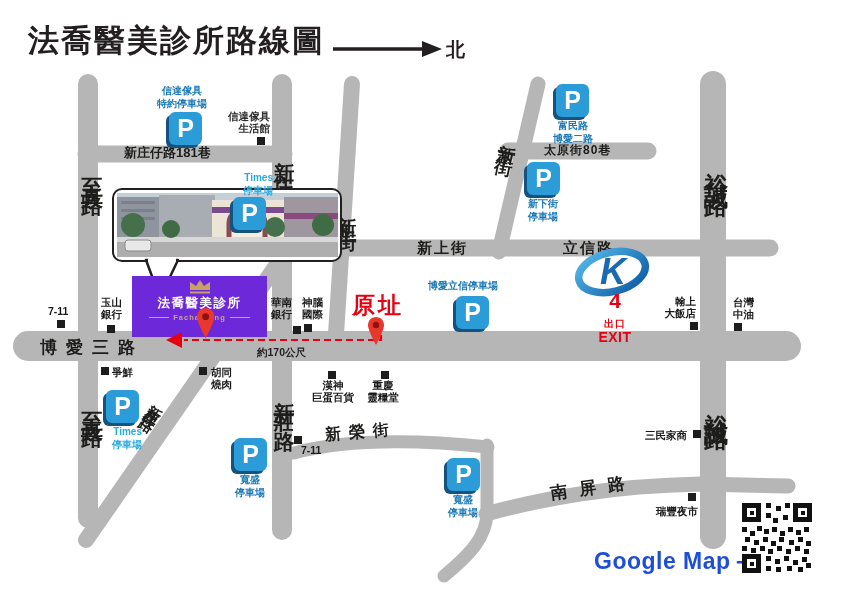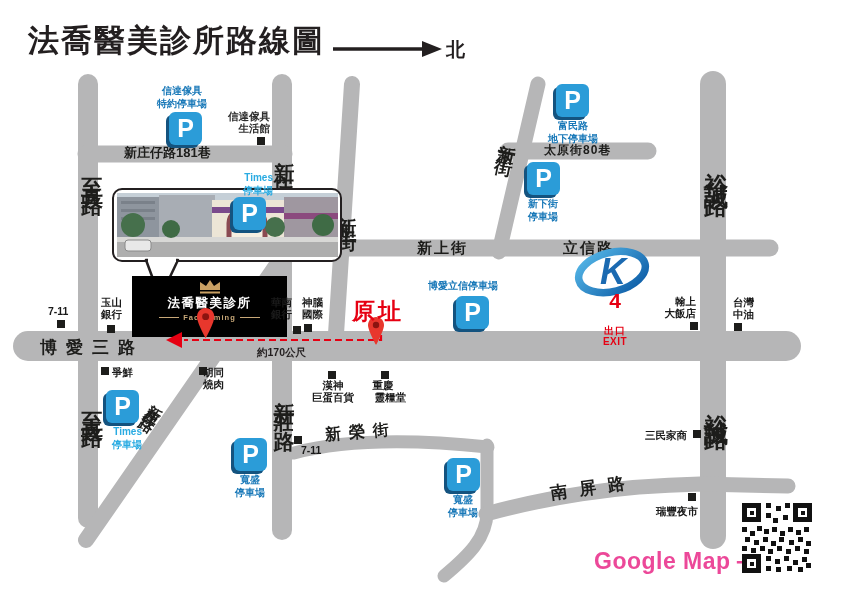--- a/index.html
+++ b/index.html
@@ -13,39 +13,39 @@
   .hroad{position:absolute;font-weight:900;color:#1d1d1b;white-space:nowrap;}
   .lm{position:absolute;font-weight:700;font-size:10.5px;line-height:1.18;color:#1a1a1a;white-space:nowrap;}
   .lm.center{text-align:center;}
   .lm.right{text-align:right;}
   .mk{position:absolute;width:8px;height:8px;background:#1d1d1b;}
   .plabel{position:absolute;color:#1878b8;font-weight:900;font-size:10px;line-height:1.25;text-align:center;white-space:nowrap;}
   .plabel.cyan{color:#29abe2;text-align:right;}
   .picon{position:absolute;width:33px;height:33px;background:#2b9cd8;border-radius:6px;
          color:#fff;font-size:25px;font-weight:900;line-height:33px;text-align:center;
          box-shadow:-3px 3px 0 #14537f;}
-  .origin{position:absolute;left:352px;top:296px;font-size:23px;font-weight:900;letter-spacing:3px;color:#e60012;}
+  .origin{position:absolute;left:352px;top:290px;font-size:23px;font-weight:900;letter-spacing:3px;color:#e60012;}
   .distance{position:absolute;left:257px;top:346px;font-size:10.5px;font-weight:900;color:#231f20;}
   
-  .clinic{position:absolute;left:132px;top:276px;width:155px;height:61px;background:#000000;
+  .clinic{position:absolute;left:132px;top:276px;width:135px;height:61px;background:#6d28d9;
           display:flex;flex-direction:column;align-items:center;justify-content:flex-start;}
   .clinic .name{color:#fff;font-size:12.5px;font-weight:700;letter-spacing:1.5px;margin-top:1px;white-space:nowrap;}
   .clinic .brand{display:flex;align-items:center;color:#c8a878;font-size:7.5px;font-weight:700;letter-spacing:1px;margin-top:1px;}
   .clinic .brand:before,.clinic .brand:after{content:"";display:block;width:20px;height:1px;background:#c8a878;margin:0 4px;}
   
   .bubble{position:absolute;left:112px;top:188px;width:230px;height:74px;background:#fff;
           border:2.5px solid #231f20;border-radius:10px;padding:3px;box-sizing:border-box;}
   .tail{position:absolute;left:142px;top:258px;width:44px;height:42px;}
   
   .exit{position:absolute;left:594px;top:290px;width:42px;text-align:center;color:#e60012;font-weight:900;line-height:1;}
   .exit .no{font-size:21px;}
-  .exit .zh{font-size:10px;margin-top:15px;letter-spacing:1px;}
-  .exit .en{font-size:10px;margin-top:1px;letter-spacing:.5px;}
-  
-  .gmap{position:absolute;left:594px;top:548px;display:flex;align-items:center;color:#ec4899;}
+  .exit .zh{font-size:10px;margin-top:8px;letter-spacing:1px;}
+  .exit .en{font-size:14px;margin-top:1px;letter-spacing:.5px;}
+  
+  .gmap{position:absolute;left:594px;top:548px;display:flex;align-items:center;color:#1d4ed8;}
   .gmap .t{font-size:23px;font-weight:900;letter-spacing:.5px;}
   .gmap .a{font-size:22px;font-weight:700;margin-left:5px;}
 </style>
 </head>
 <body>
 
 <div class="canvas">
 
   <svg class="layer" width="843" height="596">
     <g stroke="#b6b6b7" fill="none" stroke-linecap="round">
@@ -165,21 +165,21 @@
 
   <div class="plabel cyan" style="left:233px;top:172px;width:40px;">
     <span style="display:block;">Times</span>
     <span style="display:block;">停車場</span>
   </div>
   <div class="picon" style="left:233px;top:197px;">P</div>
 
   <div class="picon" style="left:556px;top:84px;">P</div>
   <div class="plabel" style="left:538px;top:120px;width:70px;">
     <span style="display:block;">富民路</span>
-    <span style="display:block;">地下停車場</span>
+    <span style="display:block;">博愛二路</span>
   </div>
 
   <div class="picon" style="left:527px;top:162px;">P</div>
   <div class="plabel" style="left:517px;top:198px;width:52px;">
     <span style="display:block;">新下街</span>
     <span style="display:block;">停車場</span>
   </div>
 
   <div class="plabel" style="left:428px;top:280px;">博愛立信停車場</div>
   <div class="picon" style="left:456px;top:296px;">P</div>
@@ -226,35 +226,35 @@
   <div class="lm" style="left:302px;top:296px;">
     <span style="display:block;">神腦</span>
     <span style="display:block;">國際</span>
   </div>
   <div class="mk" style="left:304px;top:324px;"></div>
 
   <div class="mk" style="left:101px;top:367px;"></div>
   <div class="lm" style="left:112px;top:366px;">爭鮮</div>
 
   <div class="mk" style="left:199px;top:367px;"></div>
-  <div class="lm" style="left:203px;top:366px;">
+  <div class="lm" style="left:211px;top:366px;">
     <span style="display:block;">胡同</span>
     <span style="display:block;">燒肉</span>
   </div>
 
   <div class="mk" style="left:328px;top:371px;"></div>
   <div class="lm center" style="left:310px;top:379px;width:46px;">
     <span style="display:block;">漢神</span>
     <span style="display:block;">巨蛋百貨</span>
   </div>
 
   <div class="mk" style="left:381px;top:371px;"></div>
   <div class="lm center" style="left:360px;top:379px;width:46px;">
     <span style="display:block;">重慶</span>
-    <span style="display:block;text-align:right;">靈糧堂</span>
+    <span style="display:block;">靈糧堂</span>
   </div>
 
   <div class="lm right" style="left:658px;top:295px;width:38px;">
     <span style="display:block;">翰上</span>
     <span style="display:block;">大飯店</span>
   </div>
   <div class="mk" style="left:690px;top:322px;"></div>
 
   <div class="lm" style="left:733px;top:296px;">
     <span style="display:block;">台灣</span>

